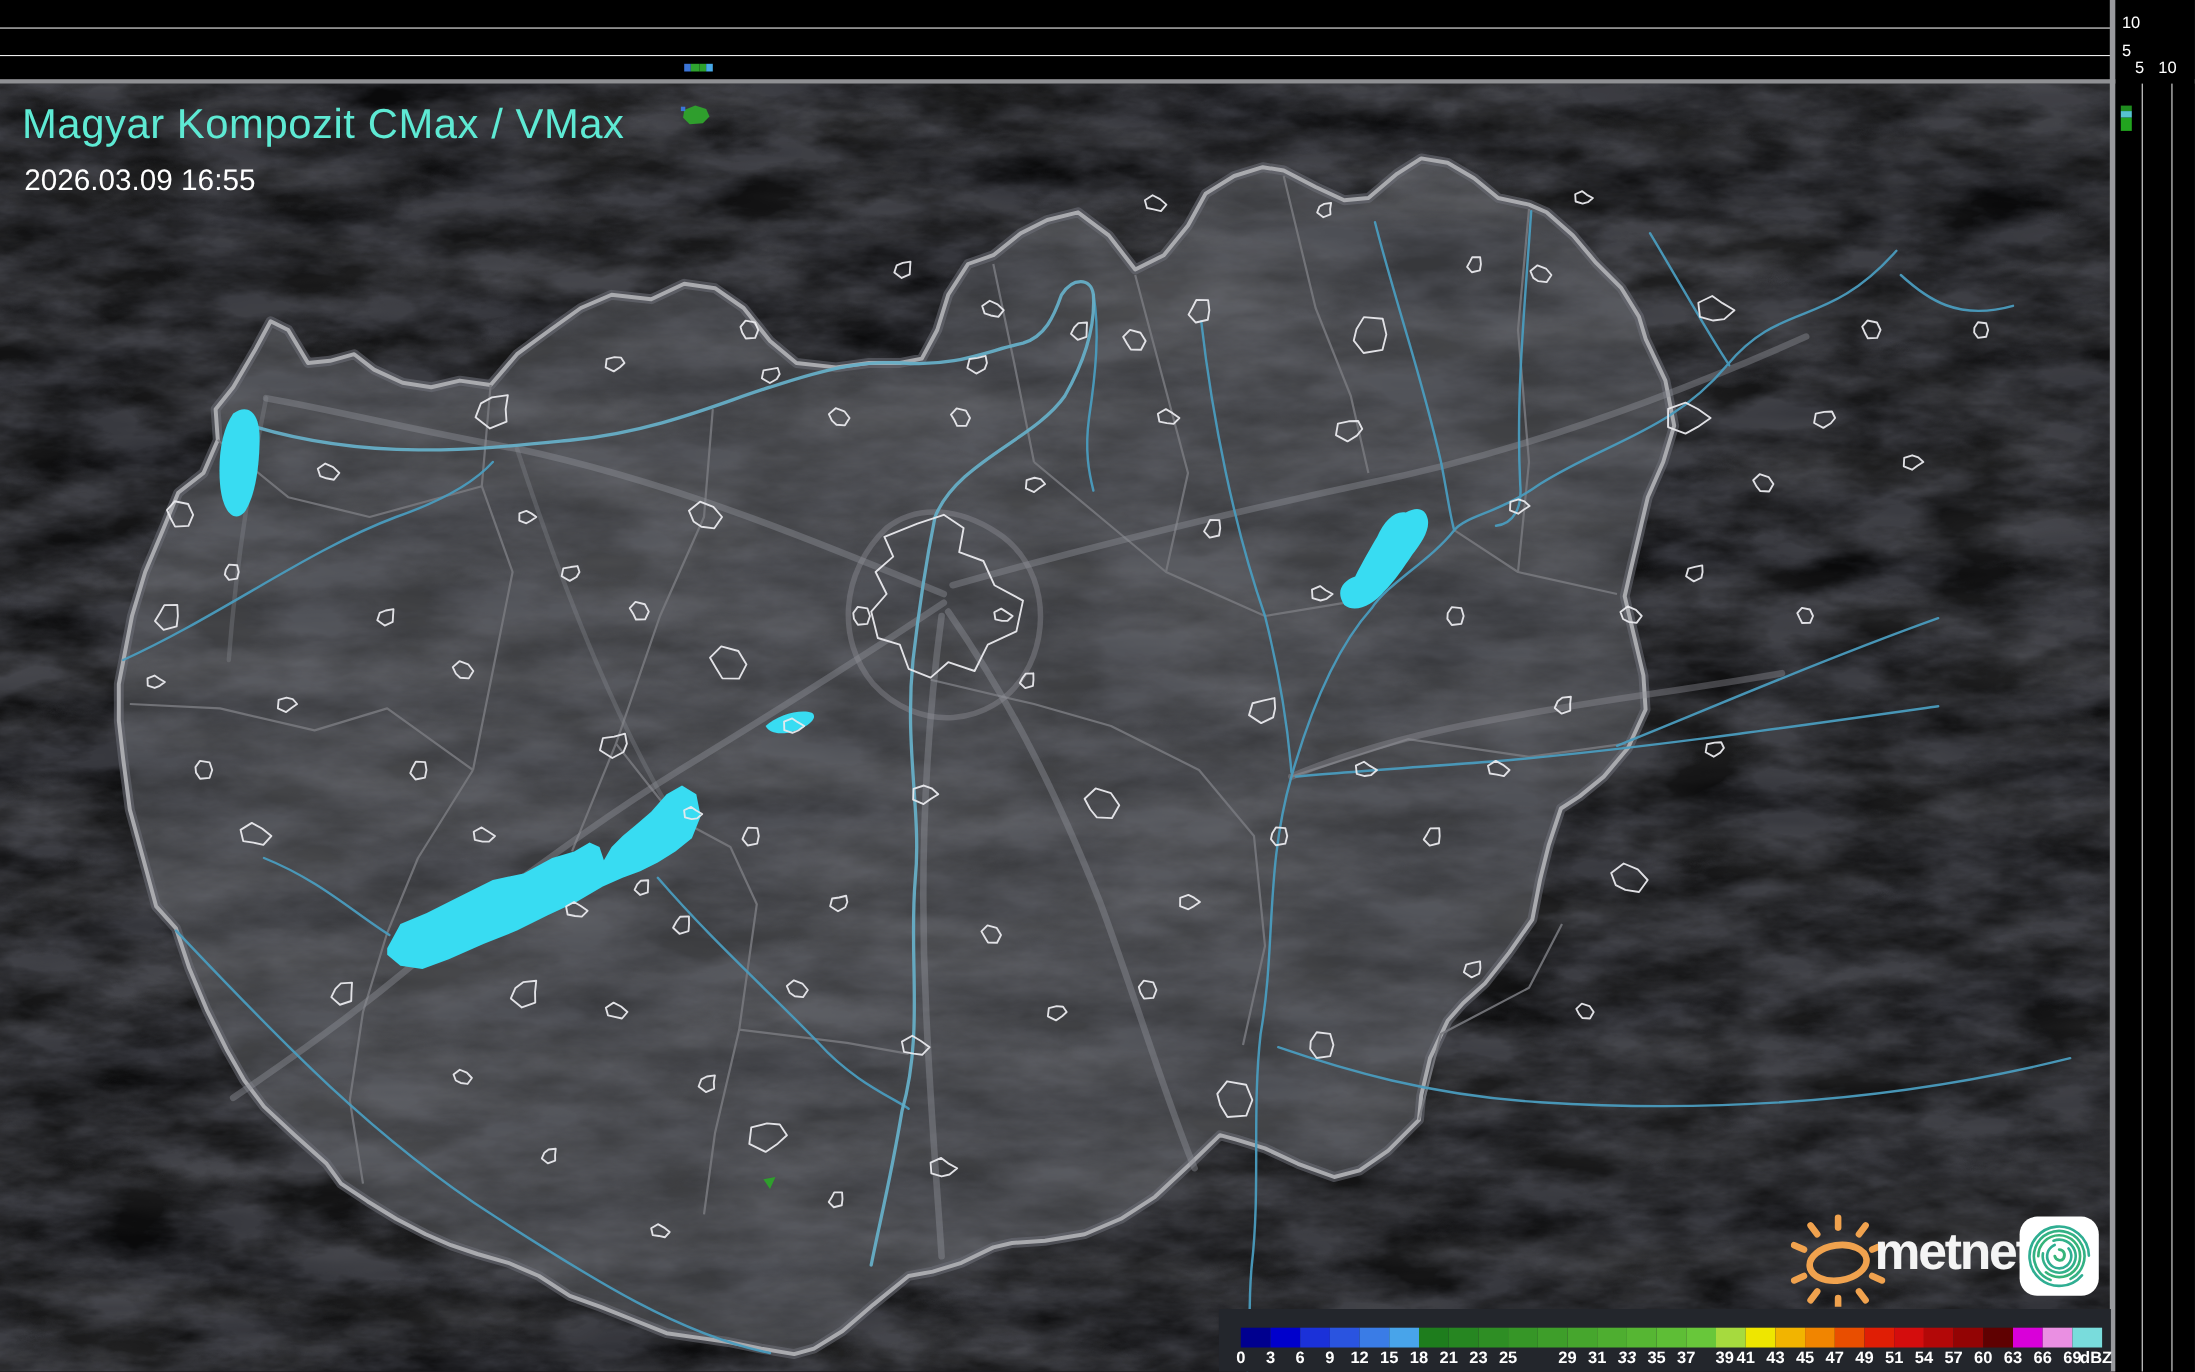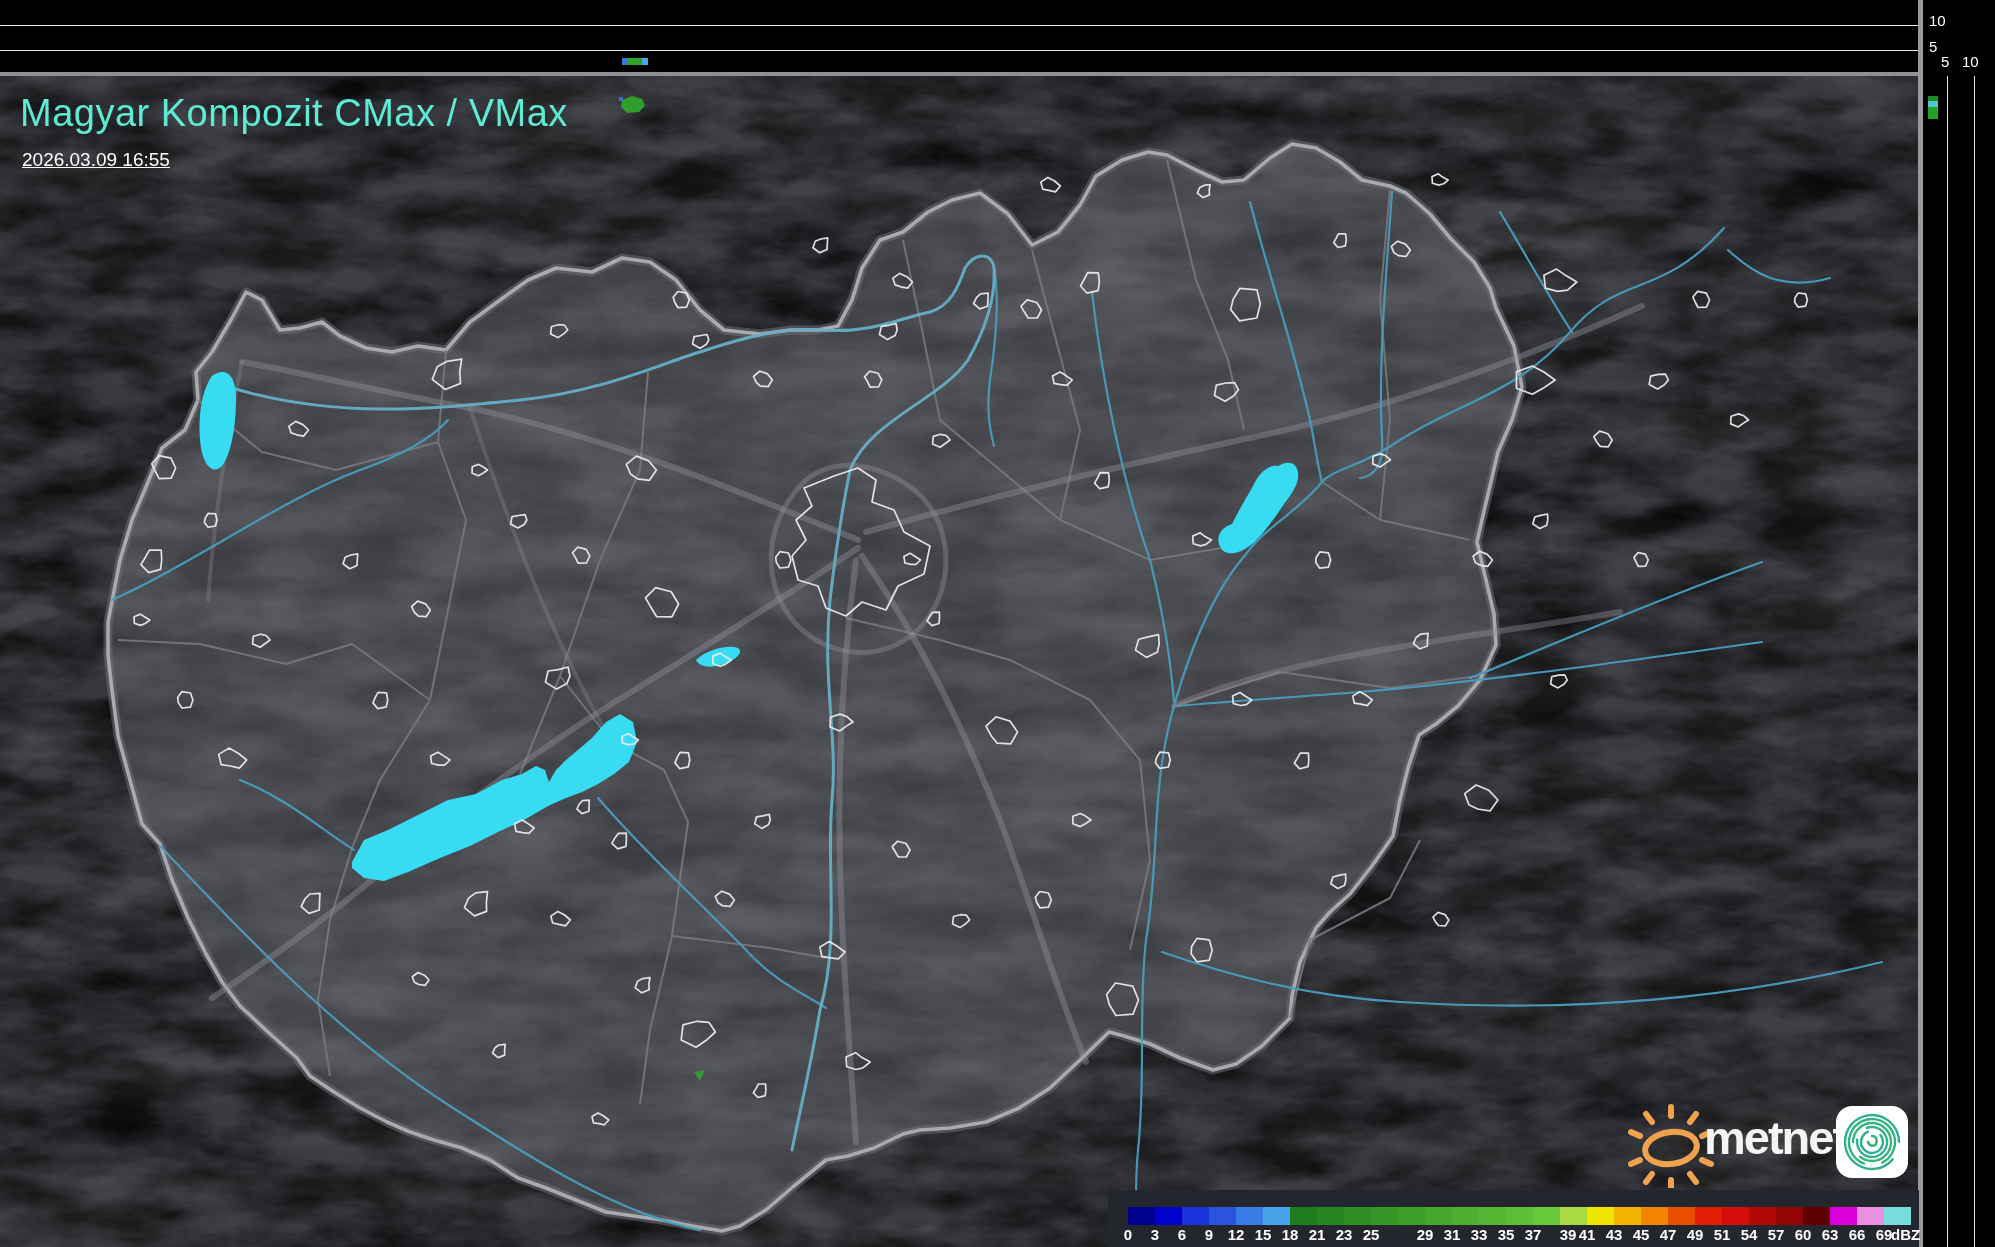--- a/index.html
+++ b/index.html
@@ -30,21 +30,21 @@
   #xtick-5  { left:1941px; top:55px; }
   #xtick-10 { left:1962px; top:55px; }
   .vgrid { position:absolute; top:76px; width:1px; height:1171px; background:#e2e2e2; }
   #vgrid-5 { left:1947px; } #vgrid-10 { left:1974px; }
   #side-profile-bar { position:absolute; left:1928px; top:96px; width:10px; }
   #side-profile-bar div { width:10px; }
 
   
   #page-title { position:absolute; left:20px; top:92px; color:#5eead4; font-size:38px;
                 font-weight:400; letter-spacing:.5px; }
-  #timestamp { position:absolute; left:22px; top:149px; color:#fff; font-size:19px;text-decoration:underline; }
+  #timestamp { position:absolute; left:22px; top:149px; color:#fff; font-size:27px; }
 
   
   #logo { position:absolute; left:1620px; top:1096px; width:292px; height:88px; }
   #sun-icon { position:absolute; left:8px; top:6px; }
   #brand-text { position:absolute; left:84px; top:14px; color:#f4f4f4; font-size:47px;
                 font-weight:bold; letter-spacing:-2px; }
   #app-icon { position:absolute; left:216px; top:10px; width:72px; height:72px;
               background:#fff; border-radius:16px; }
 
   
@@ -342,21 +342,21 @@
     <div class="cb-label" style="left: 101px;">9</div>
     <div class="cb-label" style="left: 128px;">12</div>
     <div class="cb-label" style="left: 155px;">15</div>
     <div class="cb-label" style="left: 182px;">18</div>
     <div class="cb-label" style="left: 209px;">21</div>
     <div class="cb-label" style="left: 236px;">23</div>
     <div class="cb-label" style="left: 263px;">25</div>
     <div class="cb-label" style="left: 290px; margin-top: 28px;">27</div>
     <div class="cb-label" style="left: 317px;">29</div>
     <div class="cb-label" style="left: 344px;">31</div>
-    <div class="cb-label" style="left: 371px;">33</div>
+    <div class="cb-label" style="left: 371px; font-style: italic;">33</div>
     <div class="cb-label" style="left: 398px;">35</div>
     <div class="cb-label" style="left: 425px;">37</div>
     <div class="cb-label" style="left: 460px;">39</div>
     <div class="cb-label" style="left: 479px;">41</div>
     <div class="cb-label" style="left: 506px;">43</div>
     <div class="cb-label" style="left: 533px;">45</div>
     <div class="cb-label" style="left: 560px;">47</div>
     <div class="cb-label" style="left: 587px;">49</div>
     <div class="cb-label" style="left: 614px;">51</div>
     <div class="cb-label" style="left: 641px;">54</div>

